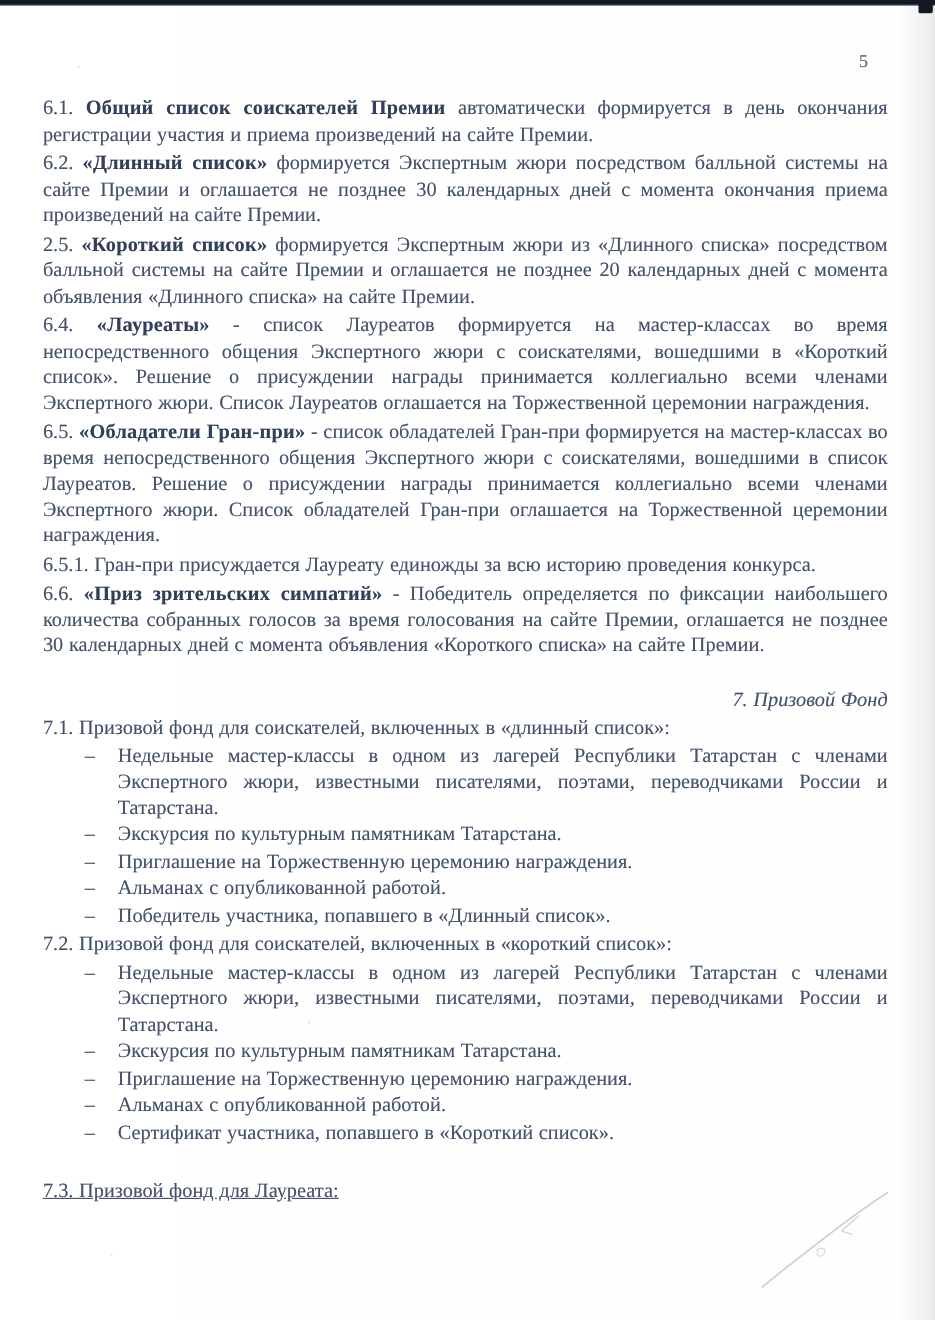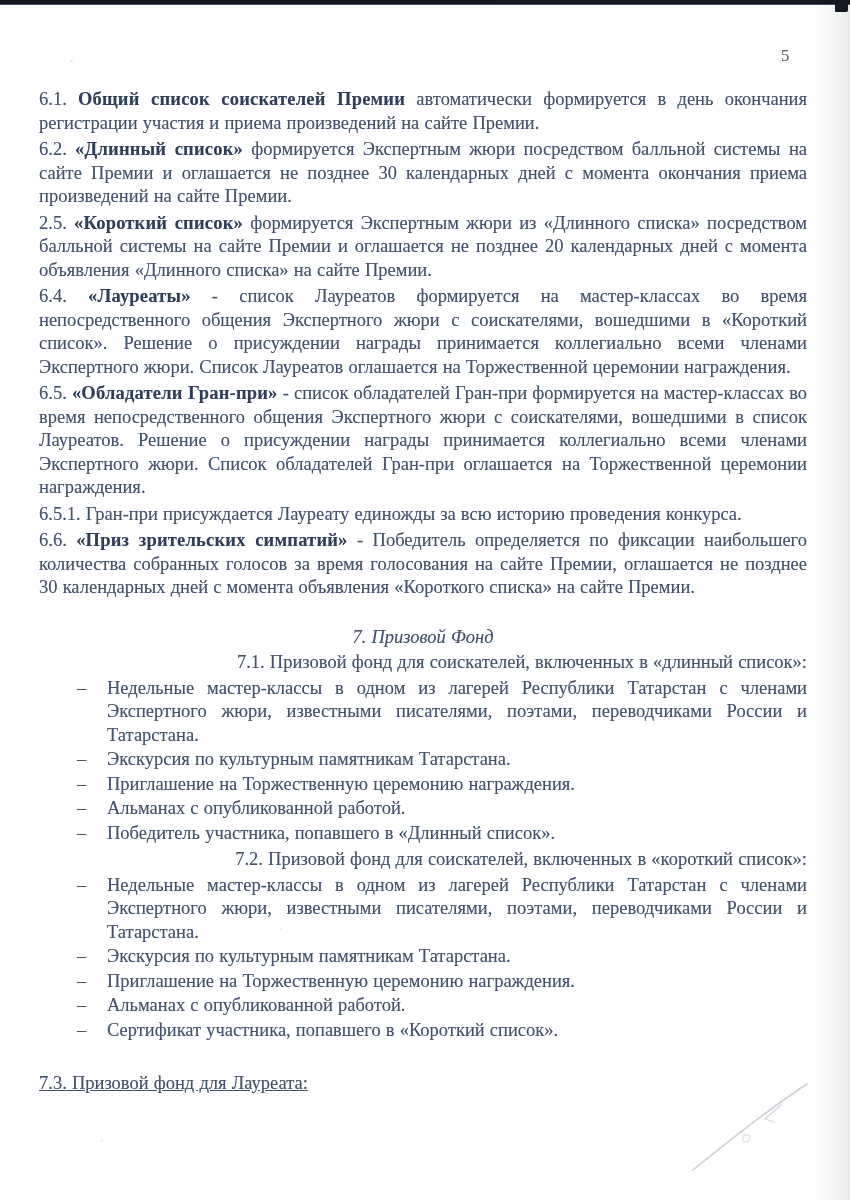--- a/index.html
+++ b/index.html
@@ -32,23 +32,23 @@
     text-shadow:0 0 .5px rgba(93,102,115,.5);
   }
   .doc-body{
     position:absolute;top:88px;left:25px;width:768px;
     font-size:18.5px;line-height:23.5px;color:var(--ink);
     text-shadow:0 0 .5px rgba(68,83,107,.45);
     margin-left:14px;
   }
   .doc-body p{margin:0 0 3px 0;text-align:justify;word-spacing:.5px;}
   .doc-body p span.b{font-weight:bold;color:var(--ink-bold);letter-spacing:.2px;}
-  .doc-body p.heading{font-style:italic;text-align:center;}
+  .doc-body p.heading{font-style:italic;text-align:right;}
   p[data-name="section-7-heading"]{margin-top:26px;margin-bottom:2px;}
-  p[data-name="paragraph-7-1"],p[data-name="paragraph-7-2"]{margin-bottom:2px;text-align:right;}
+  p[data-name="paragraph-7-1"],p[data-name="paragraph-7-2"]{margin-bottom:2px;text-align:left;}
   p[data-name="paragraph-7-3"]{margin-top:30px;text-align:left;text-decoration:underline;}
   .list{margin:0 0 3px 0;}
   .list-item{
     position:relative;padding-left:68px;margin-bottom:1px;
     text-align:justify;word-spacing:.5px;
   }
   .list-item .dash{position:absolute;left:38px;top:0;}
   .pencil-mark{position:absolute;right:35px;bottom:22px;}
   .speck{position:absolute;background:#cfcfcf;border-radius:50%;opacity:.55;}
   .speck.s1{left:70px;top:60px;width:3px;height:2px;}

